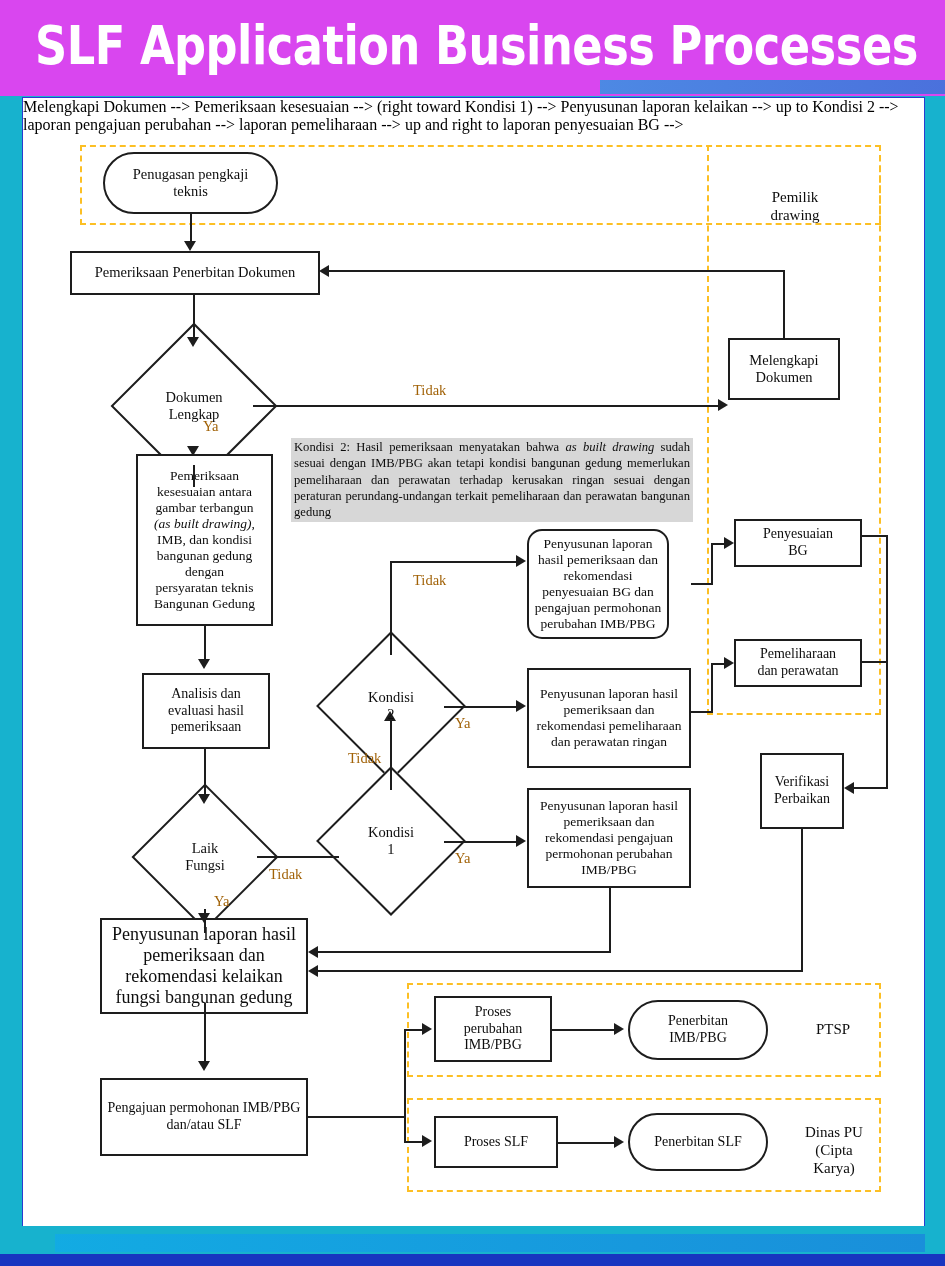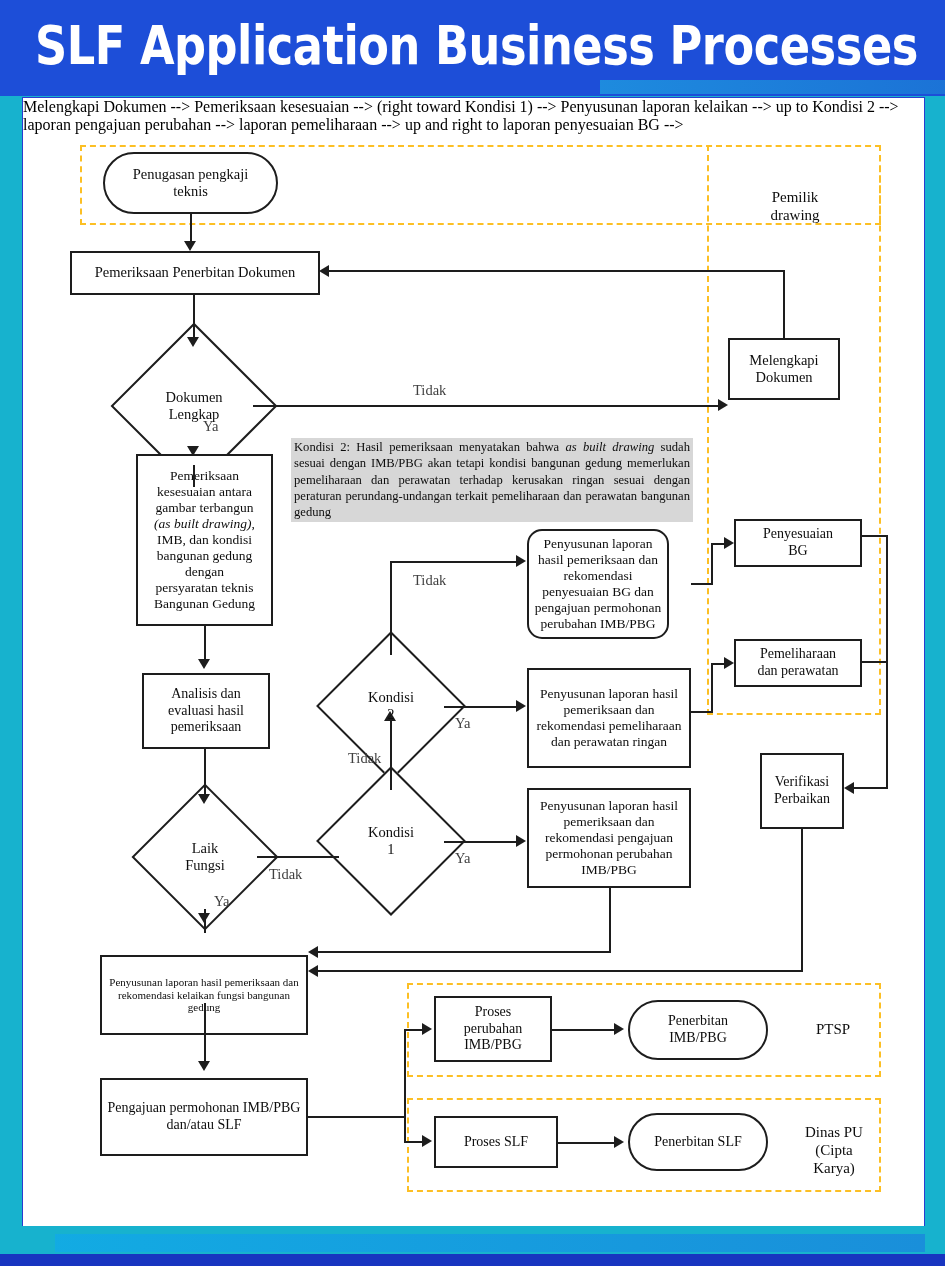--- a/index.html
+++ b/index.html
@@ -9,21 +9,21 @@
     background:#17b2ce;
     font-family:"Liberation Serif", serif;
     overflow:hidden;
     position:relative;
   }
   #slide{position:absolute;left:0;top:0;width:945px;height:1266px;overflow:hidden;}
 
   
   .header{
     position:absolute;left:0;top:0;width:945px;height:96px;
-    background:#1d4ed8;
+    background:#d946ef;
   }
   .header-title{
     position:absolute;left:35px;top:14px;
     font-family:"DejaVu Sans Condensed","Liberation Sans",sans-serif;
     font-size:54px;font-weight:700;color:#ffffff;
     letter-spacing:-0.5px;white-space:nowrap;
     transform:scaleX(0.92);transform-origin:left top;
   }
   .header-accent{
     position:absolute;left:600px;top:80px;width:345px;height:14px;
@@ -79,21 +79,21 @@
   
   .ln{position:absolute;background:#1d1d1d;}
   .ln.h{height:2px;}
   .ln.v{width:2px;}
   .ar{position:absolute;width:0;height:0;}
   .ar.down{border-left:6px solid transparent;border-right:6px solid transparent;border-top:10px solid #1d1d1d;}
   .ar.up{border-left:6px solid transparent;border-right:6px solid transparent;border-bottom:10px solid #1d1d1d;}
   .ar.right{border-top:6px solid transparent;border-bottom:6px solid transparent;border-left:10px solid #1d1d1d;}
   .ar.left{border-top:6px solid transparent;border-bottom:6px solid transparent;border-right:10px solid #1d1d1d;}
 
-  .edge-label{position:absolute;color:#404040;white-space:nowrap;}
+  .edge-label{position:absolute;color:#a16207;white-space:nowrap;}
 
   
   .lane{
     position:absolute;box-sizing:border-box;
     border:2px dashed #fcbf24;background:transparent;
   }
   .lane-title{position:absolute;text-align:center;color:#0d0d0d;line-height:1.2;}
 
   
   .note{
@@ -258,21 +258,21 @@
 
     
     <div class="node" style="left:737px;top:655px;width:84px;height:76px;font-size:14px;">
       <span class="txt">
         <span>Verifikasi</span><br>
         <span>Perbaikan</span>
       </span>
     </div>
 
     
-    <div class="node" style="left:77px;top:857px;width:208px;height:80px;font-size:11px;">
+    <div class="node" style="left:77px;top:820px;width:208px;height:96px;font-size:18px;">
       <span class="txt">Penyusunan laporan hasil pemeriksaan dan rekomendasi kelaikan fungsi bangunan gedung</span>
     </div>
 
     
     <div class="node" style="left:77px;top:980px;width:208px;height:78px;font-size:14px;">
       <span class="txt">Pengajuan permohonan IMB/PBG dan/atau SLF</span>
     </div>
 
     
     <div class="node" style="left:411px;top:898px;width:118px;height:66px;font-size:14px;">

